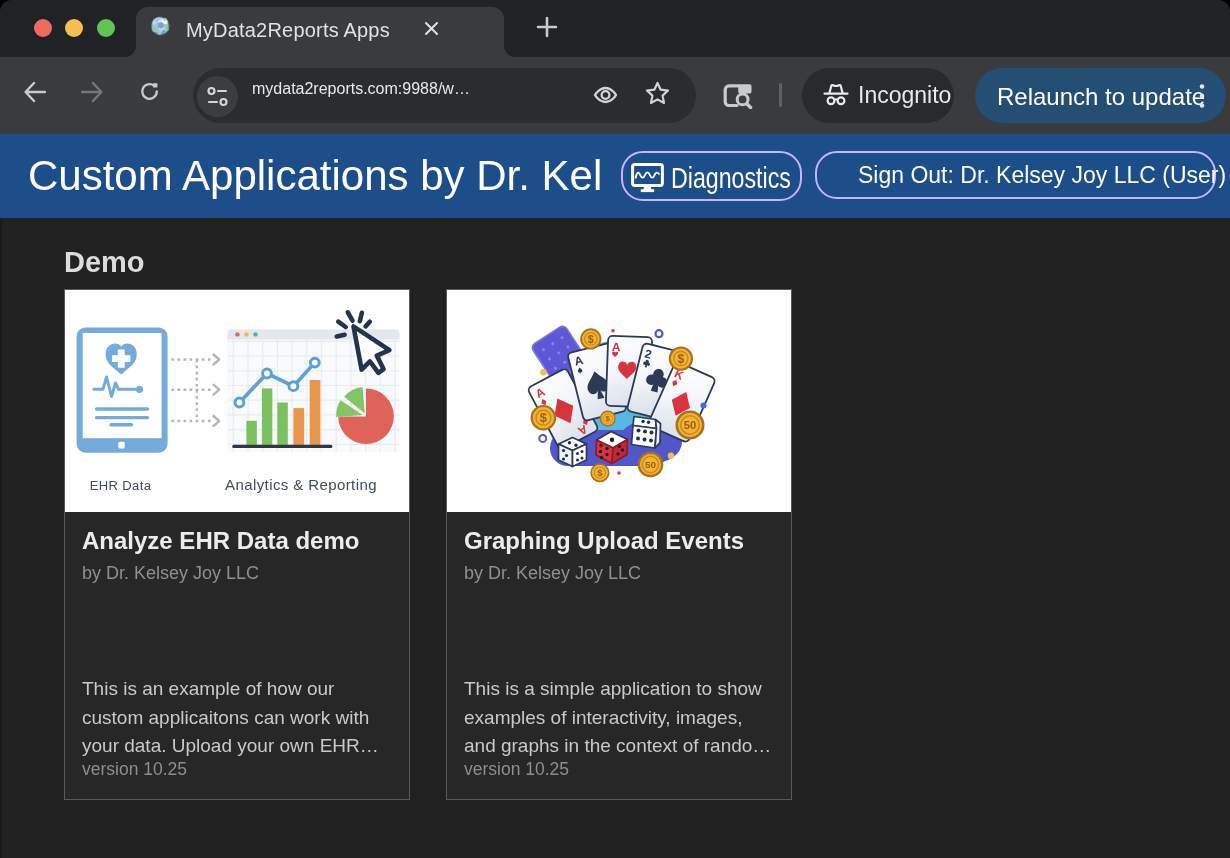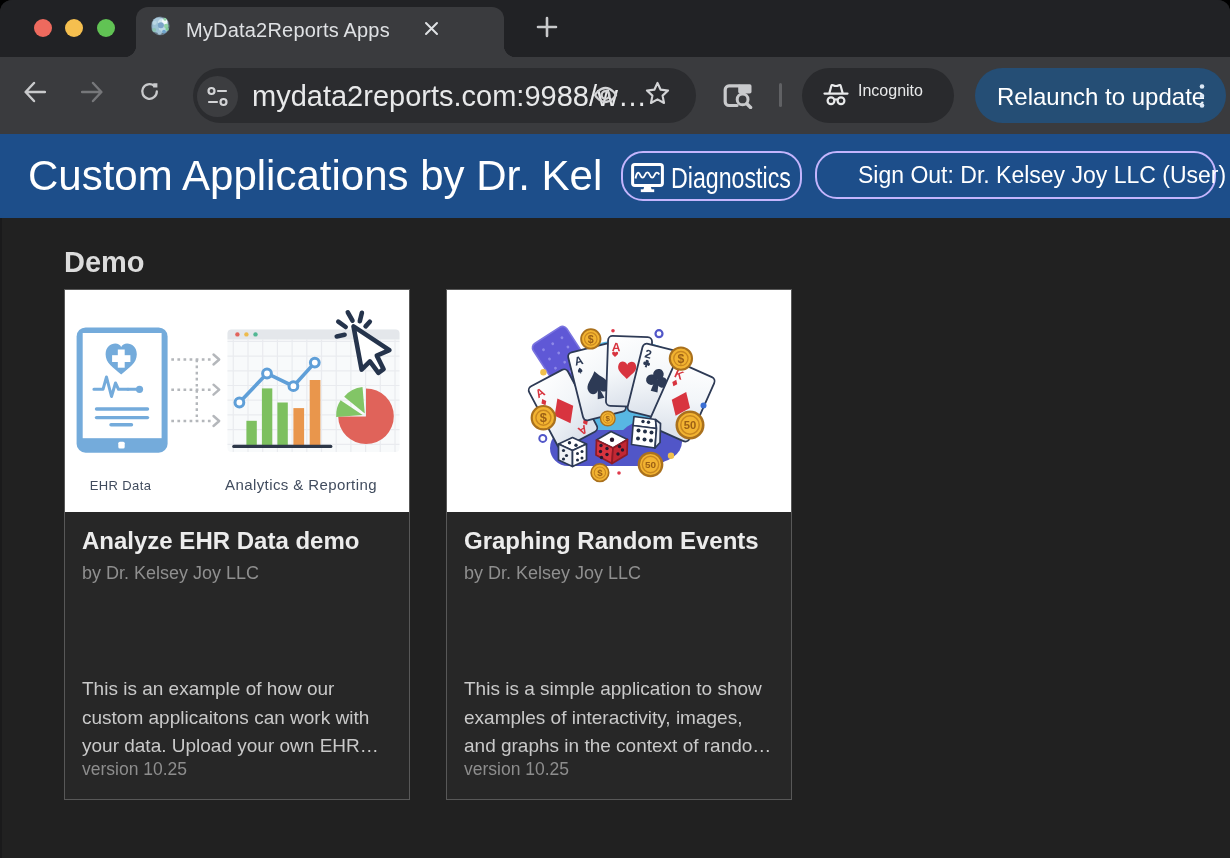--- a/index.html
+++ b/index.html
@@ -17,24 +17,24 @@
   .tab .curveR { right:-12px; background:radial-gradient(circle at 12px 0, transparent 12px, #3a3b3e 12.5px); }
   .favicon { position:absolute; left:13px; top:7px; width:25px; height:25px; }
   .tabtitle { position:absolute; left:50px; top:12px; font-size:20px; color:#dfe1e4; letter-spacing:0.2px; }
   .tabx { position:absolute; left:288px; top:13.5px; width:15px; height:15px; }
   .newtab { position:absolute; left:536px; top:16px; width:22px; height:22px; }
   
   .toolbar { position:absolute; left:0; top:57px; width:1230px; height:77px; background:#3a3b3e; }
   .omnibox { position:absolute; left:193px; top:11px; width:503px; height:55px;
     background:#2b2c2f; border-radius:28px; }
   .siteinfo { position:absolute; left:4px; top:8px; width:41px; height:41px; border-radius:50%; background:#3c3d40; }
-  .url { position:absolute; left:59px; top:12px; font-size:29px; color:#e8e9ea; }
+  .url { position:absolute; left:59px; top:12px; font-size:16px; color:#e8e9ea; }
   .chip { position:absolute; top:11px; height:55px; border-radius:28px; background:#292a2d; }
   .incog { left:802px; width:152px; }
-  .incogtxt { position:absolute; left:56px; top:14px; font-size:16px; color:#e8e9ea; }
+  .incogtxt { position:absolute; left:56px; top:14px; font-size:23px; color:#e8e9ea; }
   .relaunch { left:975px; width:251px; background:#254e75; }
   .relaunchtxt { position:absolute; left:22px; top:15px; font-size:24px; color:#ffffff; }
   
   .bluebar { position:absolute; left:0; top:134px; width:1230px; height:84px; background:#1d4e8a;text-align:center; }
   .pagetitle { position:absolute; left:28px; top:17.5px; font-size:42px; color:#fff; }
   .hbtn { position:absolute; border:2px solid #c4b5fd; border-radius:22px; color:#fff; }
   .diag { left:621px; top:17px; width:181px; height:50px; }
   .diagtxt { position:absolute; left:48px; top:9px; font-size:29px; transform:scaleX(0.8); transform-origin:0 0; }
   .signout { left:815px; top:17px; width:401px; height:48px; }
   .signouttxt { position:absolute; left:21px; top:9px; font-size:23px; white-space:nowrap;margin-left:20px; }
@@ -393,19 +393,19 @@
 
         <circle cx="212" cy="43.7" r="3.5" fill="none" stroke="#5156c8" stroke-width="2.2"></circle>
         <circle cx="96.4" cy="82.3" r="3.2" fill="#f0c04c"></circle>
         <circle cx="256.5" cy="115.4" r="3" fill="#3b6fd4"></circle>
         <circle cx="95.8" cy="148.4" r="3.5" fill="none" stroke="#5156c8" stroke-width="2"></circle>
         <circle cx="224" cy="165.7" r="3.2" fill="#f0c04c"></circle>
         <circle cx="166" cy="40.7" r="1.8" fill="#e0394a"></circle>
         <circle cx="172" cy="183" r="1.8" fill="#e0394a"></circle>
       </svg>
       </div>
-      <div class="ctitle">Graphing Random Events</div>
+      <div class="ctitle">Graphing Upload Events</div>
       <div class="cby">by Dr. Kelsey Joy LLC</div>
       <div class="cdesc">This is a simple application to show<br>examples of interactivity, images,<br>and graphs in the context of rando…</div>
       <div class="cver">version 10.25</div>
     </div>
   </div>
 </div>
 
 </body></html>

